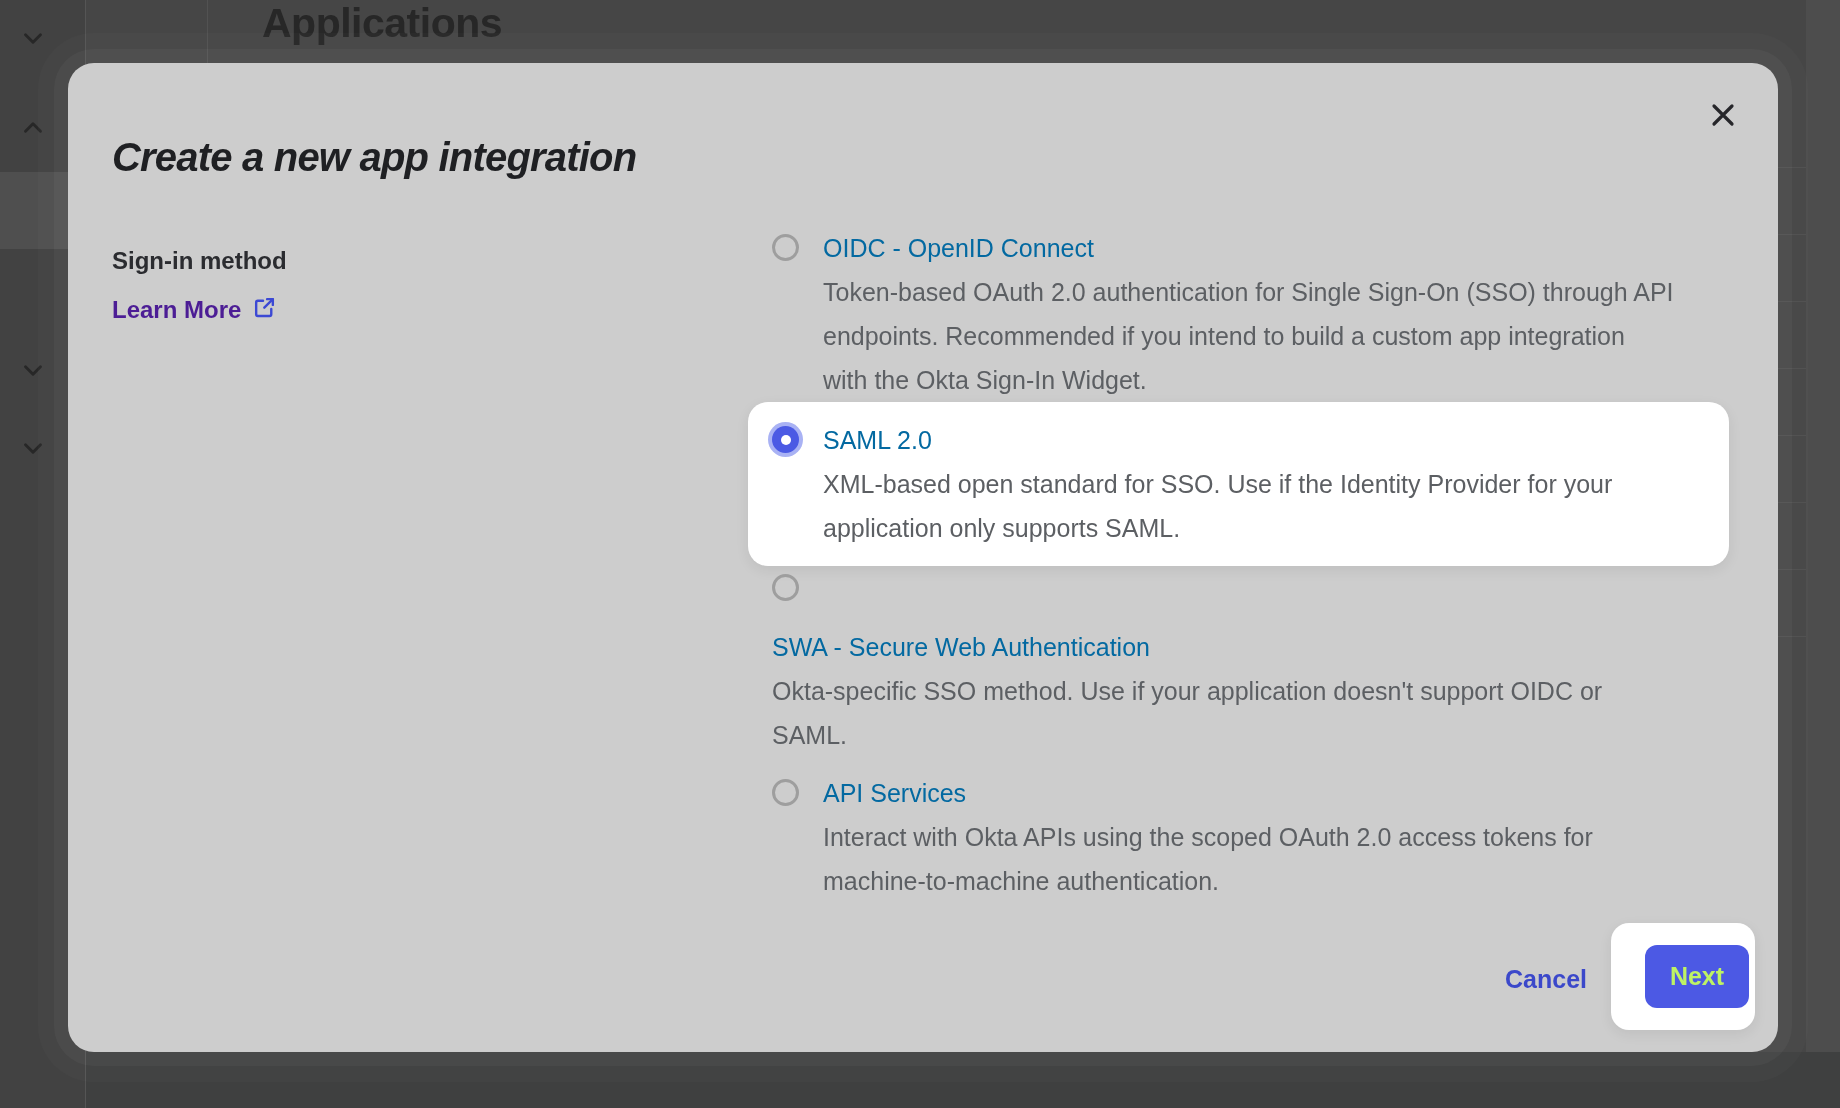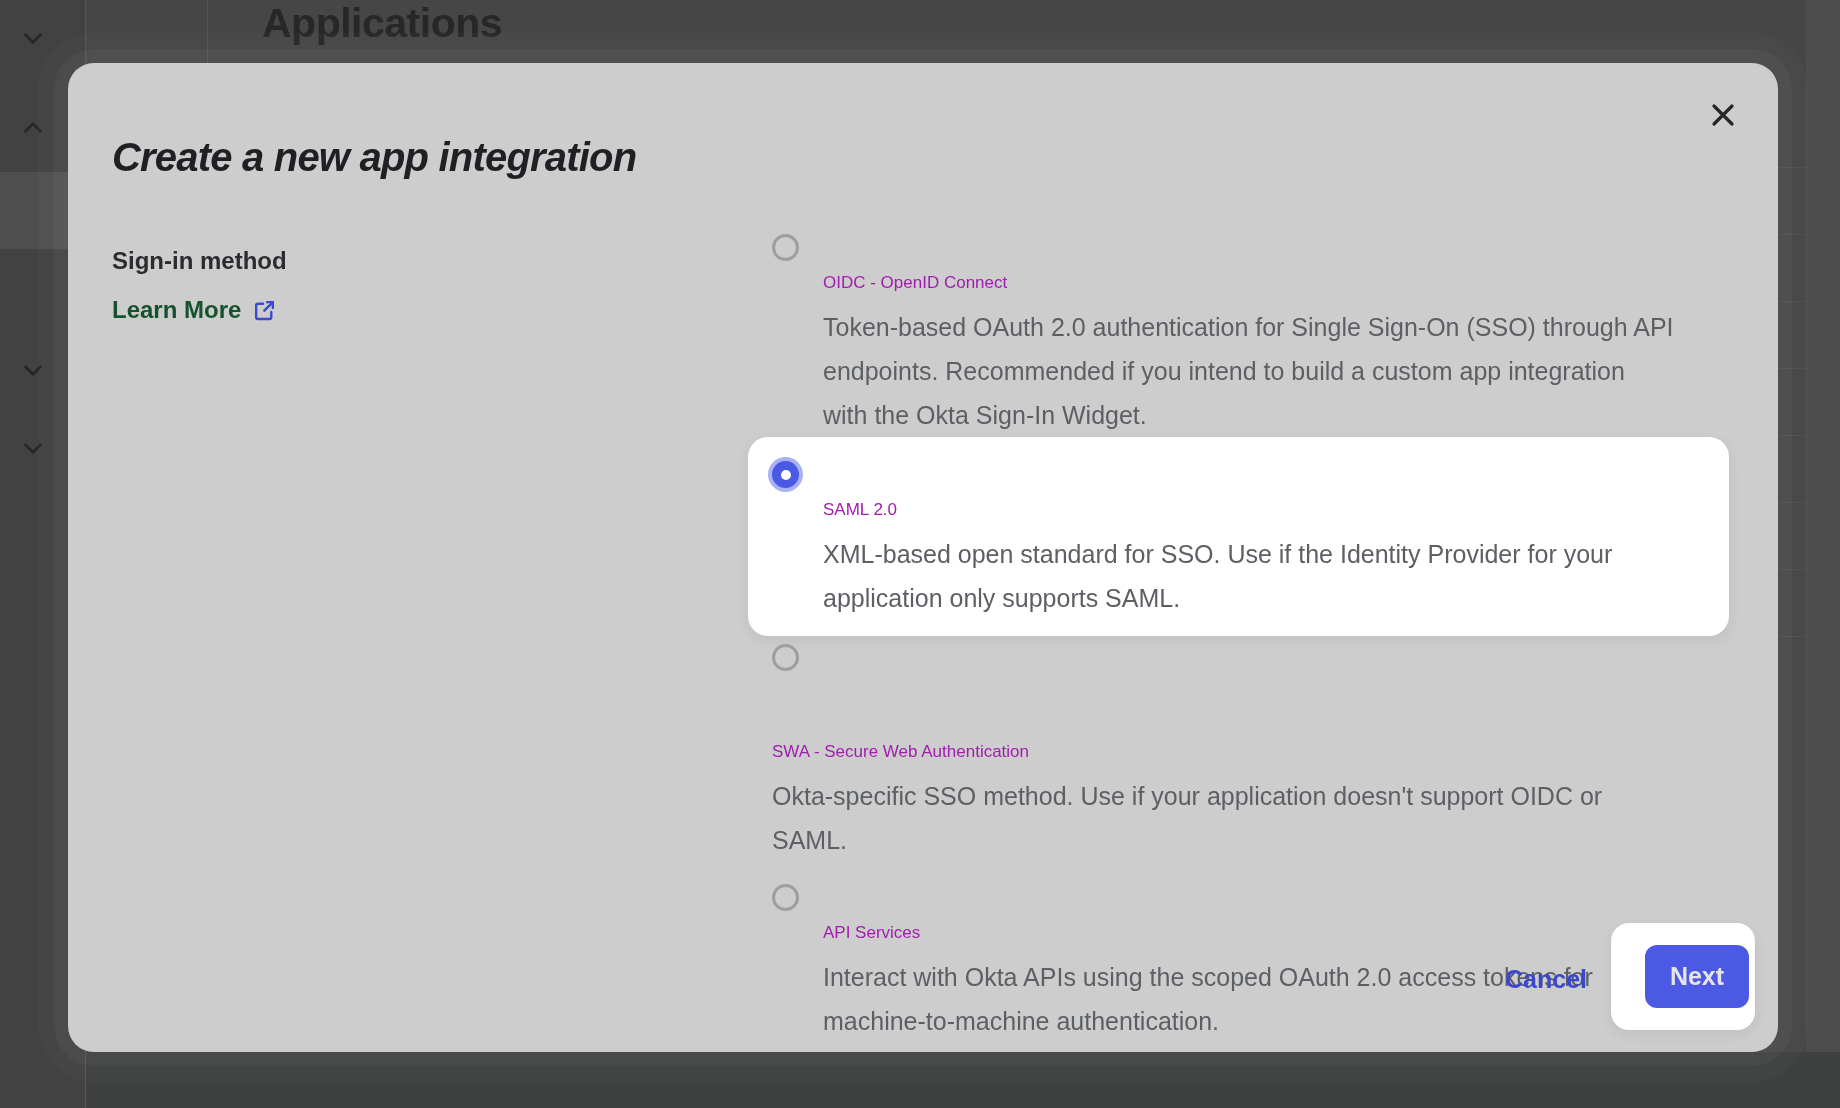--- a/index.html
+++ b/index.html
@@ -28,48 +28,48 @@
     position:absolute;left:68px;top:63px;width:1710px;height:989px;
     background:#cdcdcd;border-radius:26px;
     box-shadow:0 0 0 14px rgba(255,255,255,0.035),0 0 0 30px rgba(255,255,255,0.02);
   }
   .close-btn{position:absolute;top:33px;right:36px;width:38px;height:38px;cursor:pointer;
     display:flex;align-items:center;justify-content:center;background:none;border:none;padding:0;}
   .modal-title{position:absolute;left:44px;top:70px;font-size:40px;font-weight:bold;
     color:#1f2023;letter-spacing:-0.8px;line-height:48px;font-style:italic;}
   .signin-label{position:absolute;left:44px;top:171px;font-size:24px;font-weight:bold;
     color:#2b2c30;line-height:30px;margin-top:12px;}
-  .learn-more{position:absolute;left:44px;top:232px;display:flex;align-items:center;gap:11px;
-    font-size:24px;font-weight:bold;color:#14532d;line-height:30px;cursor:pointer;text-decoration:none;}
+  .learn-more{position:absolute;left:44px;top:232px;display:flex;align-items:flex-start;gap:11px;
+    font-size:24px;font-weight:bold;color:#4c1d95;line-height:30px;cursor:pointer;text-decoration:none;}
   .learn-more svg{display:block;}
 
   
   .options{position:absolute;left:680px;top:163px;width:981px;}
   .option{position:relative;display:flex;gap:24px;padding:0 24px;box-sizing:border-box;width:981px;}
   .option.card{background:#ffffff;border-radius:20px;padding:16px 24px;
     box-shadow:0 4px 14px rgba(0,0,0,0.07);}
   .option.gap-below{margin-bottom:14px;flex-direction:column;}
   .radio{flex:0 0 27px;width:27px;height:27px;border-radius:50%;box-sizing:border-box;
     border:3px solid #9e9e9e;margin-top:8px;position:relative;cursor:pointer;background:transparent;}
   .option.selected .radio{border:none;background:#4b5ae4;box-shadow:0 0 0 4px #a9b2f4;}
   .option.selected .radio::after{content:"";position:absolute;left:50%;top:50%;width:10px;height:10px;
     margin:-5px 0 0 -5px;background:#fff;border-radius:50%;}
   .option-text{flex:1;}
-  .option-label{font-size:17px;color:#a21caf;line-height:44px;margin-top:35px;}
+  .option-label{font-size:25px;color:#0369a1;line-height:44px;}
   .option-desc{font-size:25px;color:#5c5f63;line-height:44px;white-space:pre-line;}
 
   
   .cancel-btn{position:absolute;left:1437px;top:901px;font-size:25px;font-weight:bold;
     color:#3b48ca;line-height:31px;background:none;border:none;padding:0;cursor:pointer;
     font-family:"Liberation Sans","DejaVu Sans",sans-serif;text-align:center;}
   .next-spotlight{position:absolute;right:23px;bottom:22px;width:144px;height:107px;
     background:#ffffff;border-radius:18px;display:flex;align-items:center;justify-content:center;
     box-shadow:0 4px 14px rgba(0,0,0,0.07);}
   .next-btn{width:104px;height:63px;background:#4c59e4;border:none;border-radius:12px;
-    color:#e5e5e5;font-size:25px;font-weight:bold;cursor:pointer;
+    color:#bef264;font-size:25px;font-weight:bold;cursor:pointer;
     font-family:"Liberation Sans","DejaVu Sans",sans-serif;margin-left:28px;}
 </style>
 </head>
 <body>
 
 <div class="stage">
 
   <div class="bg-bottom-strip"></div>
   <div class="bg-right-col"></div>
   <div class="bg-row-lines"></div>

